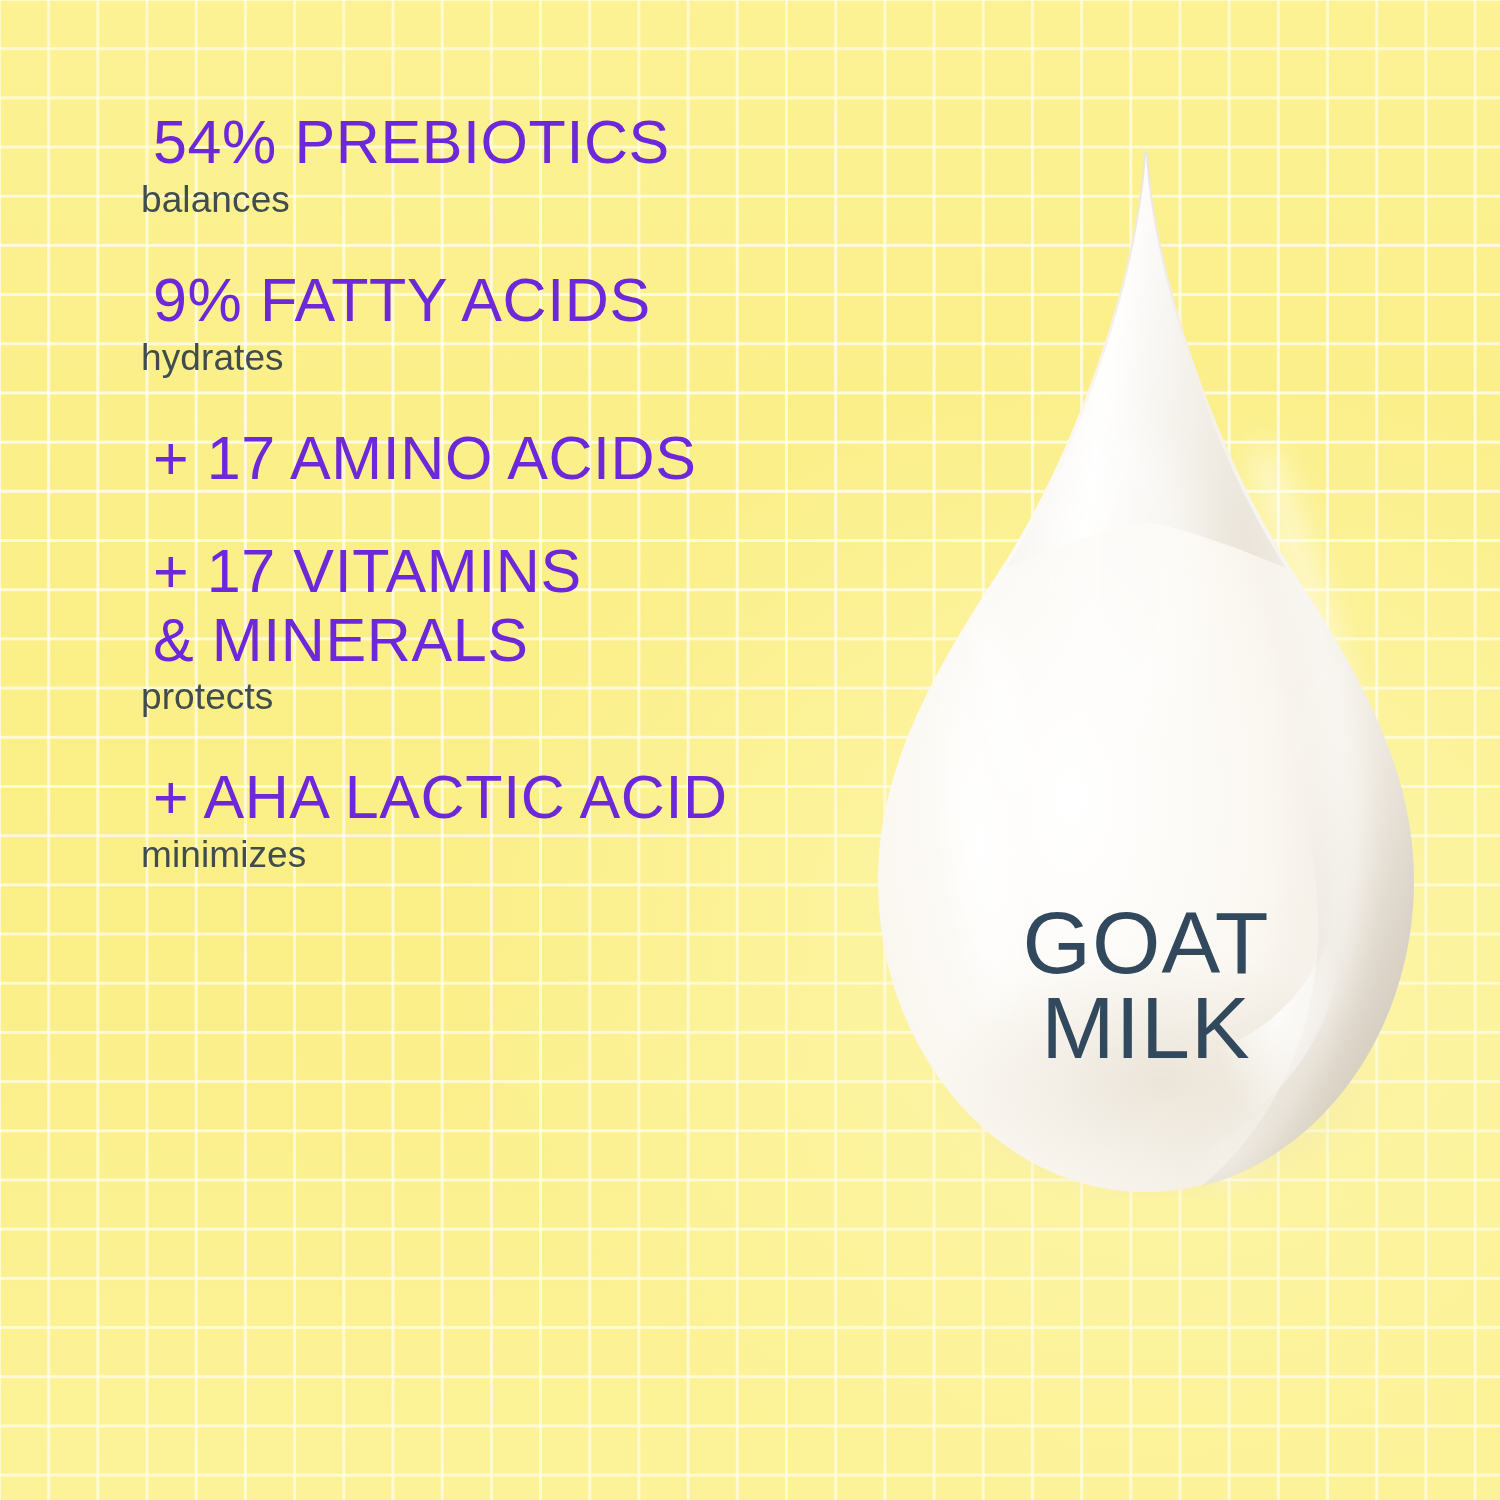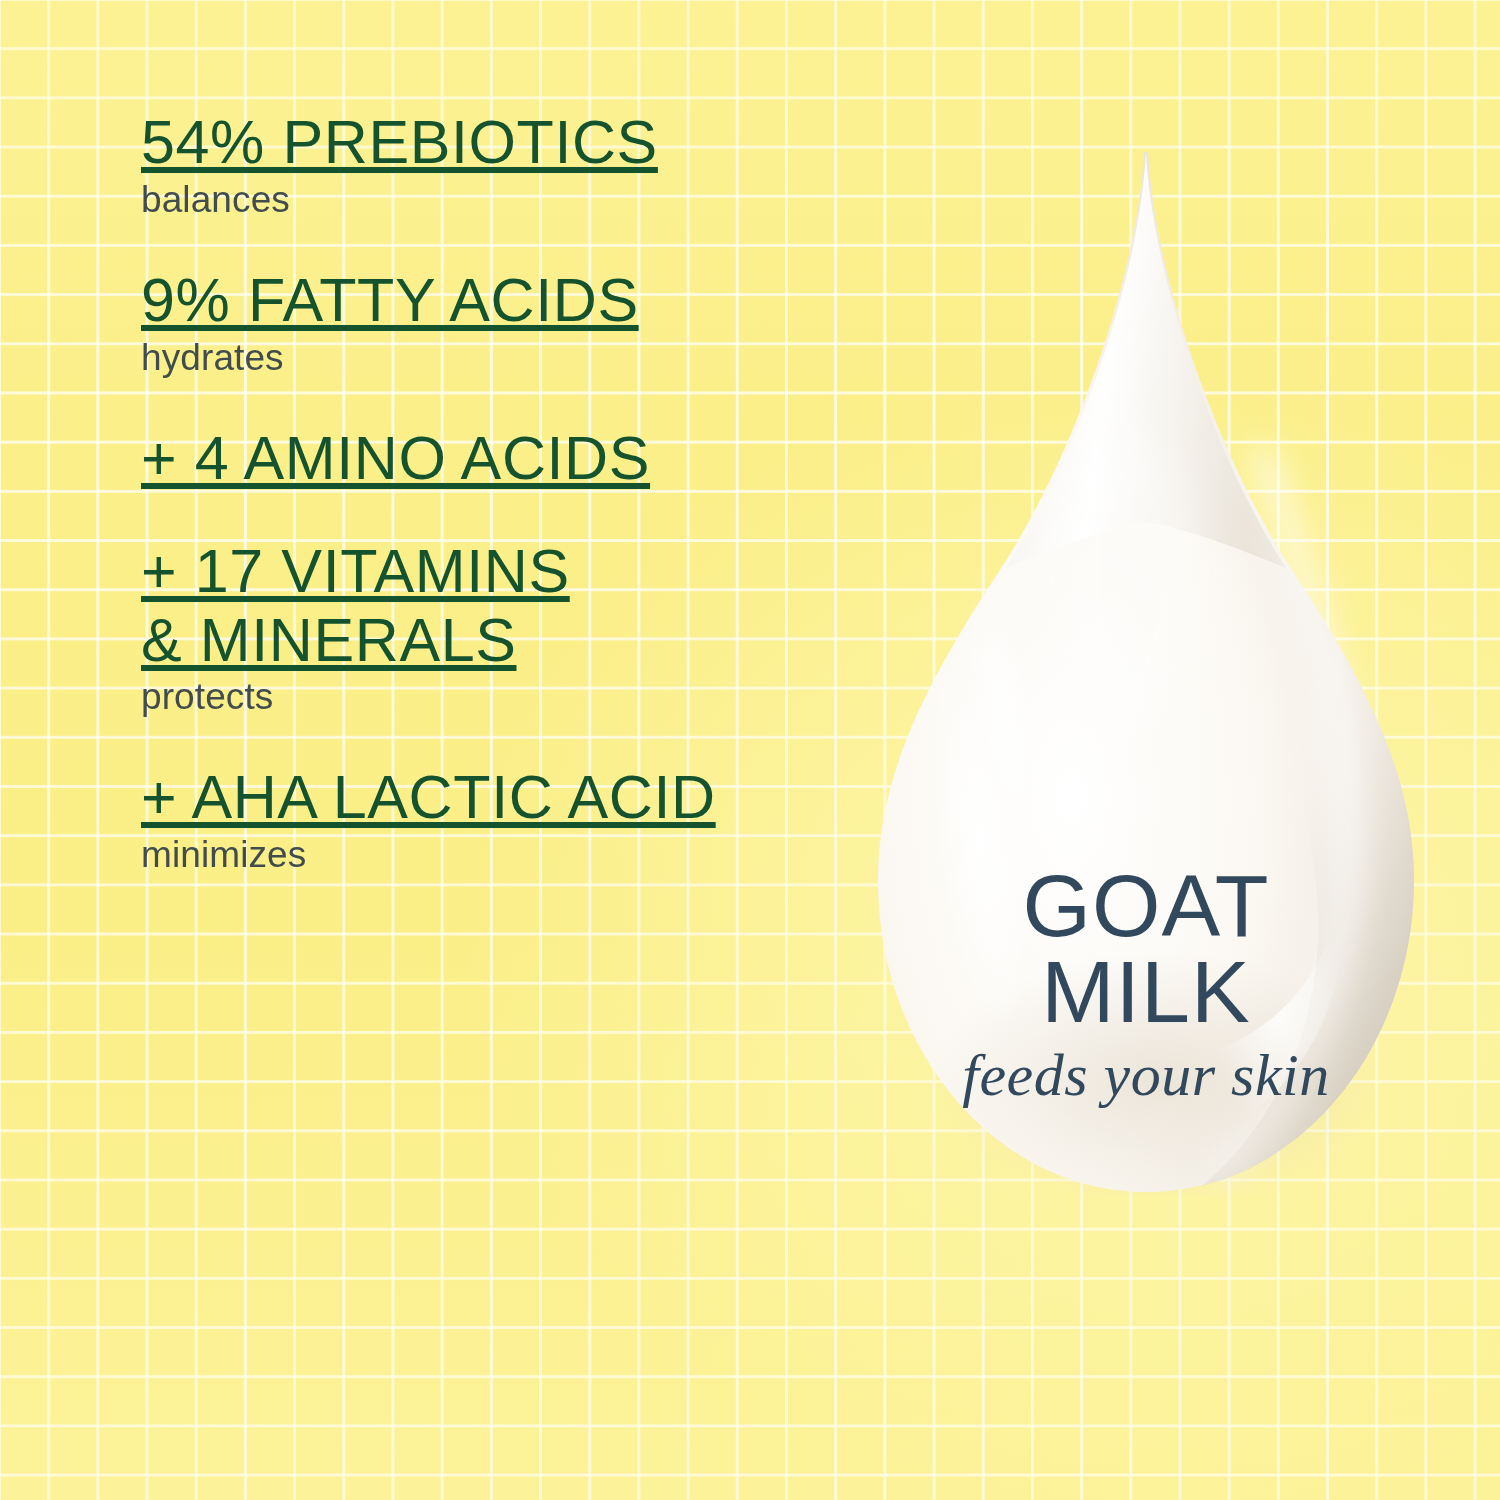--- a/index.html
+++ b/index.html
@@ -46,25 +46,24 @@
     top: 108px;
     width: 700px;
   }
   .ingredient-block { margin-bottom: 44px; }
   .ingredient-block:last-child { margin-bottom: 0; }
 
   .ingredient-headline {
     font-size: 61px;
     line-height: 1.13;
     font-weight: 400;
-    color: #14532d;
+    color: #6d28d9;
     letter-spacing: 0.6px;
     white-space: pre-line;
-    margin: 0 0 2px 0;
-    text-decoration: underline;
+    margin: 0 0 2px 12px;
   }
   .ingredient-benefit {
     font-size: 37px;
     line-height: 1.16;
     font-weight: 400;
     color: #414c4e;
     letter-spacing: 0.1px;
     white-space: pre-line;
     margin: 0;
   }
@@ -132,21 +131,21 @@
       <div class="ingredient-benefit">balances</div>
     </div>
 
 
     <div class="ingredient-block">
       <div class="ingredient-headline">9% FATTY ACIDS</div>
       <div class="ingredient-benefit">hydrates</div>
     </div>
 
     <div class="ingredient-block">
-      <div class="ingredient-headline">+ 4 AMINO ACIDS</div>
+      <div class="ingredient-headline">+ 17 AMINO ACIDS</div>
     </div>
 
     <div class="ingredient-block">
       <div class="ingredient-headline">+ 17 VITAMINS
 &amp; MINERALS</div>
       <div class="ingredient-benefit">protects</div>
     </div>
 
     <div class="ingredient-block">
       <div class="ingredient-headline">+ AHA LACTIC ACID</div>
@@ -234,19 +233,18 @@
                C 492 830, 452 930, 366 978
                C 352 960, 348 930, 350 900 Z" fill="url(#hiRightLower)"></path>
 
       <ellipse cx="268" cy="430" rx="70" ry="150" fill="#ffffff" opacity="0.35" filter="url(#softBlur)"></ellipse>
     </svg>
 
     <div id="drop-text">
       <div id="brand-lines">
         <span class="brand-word">GOAT</span>
         <span class="brand-word">MILK</span>
-        <span id="brand-tagline">feeds your skin</span>
       </div>
     </div>
 
   </div>
 
 </div>
 
 </body></html>

